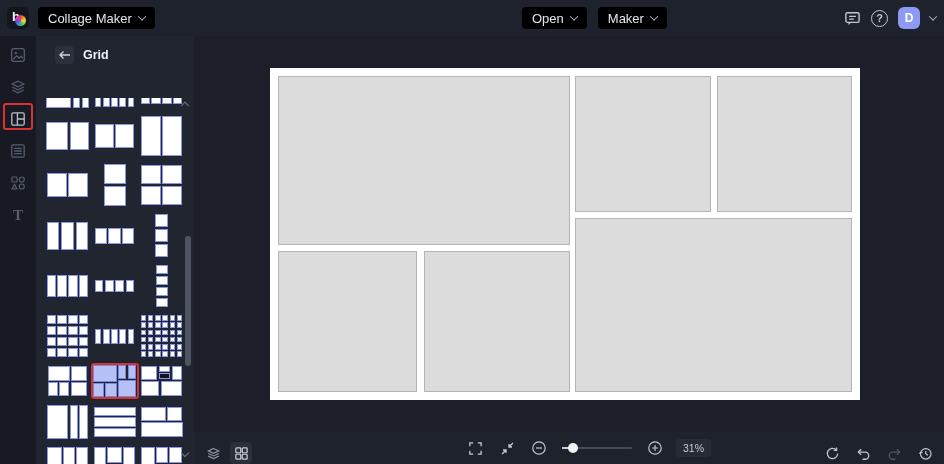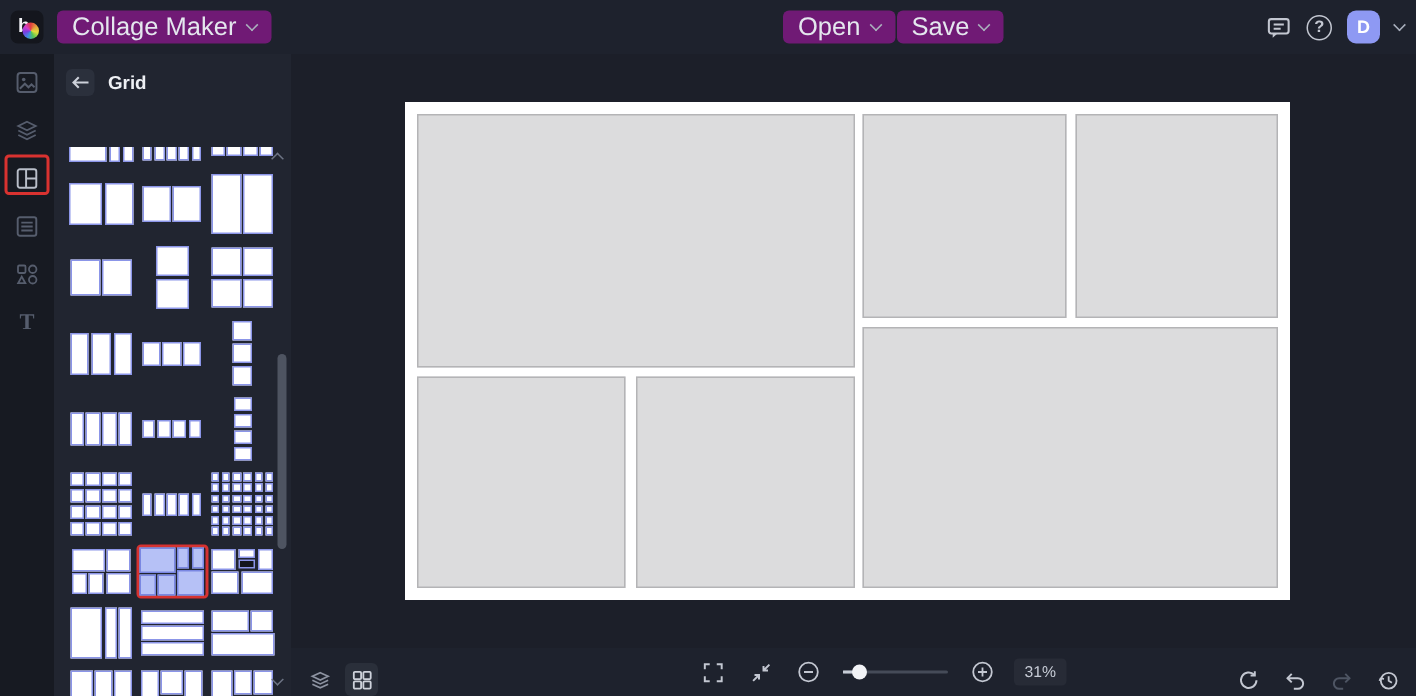--- a/index.html
+++ b/index.html
@@ -7,45 +7,45 @@
     font-family:"Liberation Sans", sans-serif; -webkit-font-smoothing:antialiased; }
 
   
   .topbar { position:absolute; left:0; top:0; width:944px; height:36px;
     background:#1e222d; display:flex; align-items:center; z-index:30; }
   .logo { width:22px; height:22px; margin-left:7px; border-radius:5px; background:#14161d;
     position:relative; display:flex; align-items:center; justify-content:center; cursor:pointer; }
   .logo .b-letter { color:#f2f3f6; font-size:13px; font-weight:bold; position:absolute; left:5px; top:2px; }
   .logo .b-wheel { position:absolute; right:3px; bottom:3px; width:11px; height:11px; border-radius:50%;
     background:conic-gradient(#e23d3d,#e2a13d,#e2dd3d,#57c553,#3d8fe2,#7a3de2,#d23dc8,#e23d3d); }
-  .tb-btn { height:22px; background:#701a75; border-radius:4px; color:#e4e7ee; font-size:17px;
+  .tb-btn { height:22px; background:#000000; border-radius:4px; color:#e4e7ee; font-size:13px;
     display:inline-flex; align-items:center; gap:7px; padding:0 10px; cursor:pointer; white-space:nowrap; }
   .product-btn { margin-left:9px; }
   .chev { width:6px; height:6px; border-right:1.4px solid #aab0bd; border-bottom:1.4px solid #aab0bd;
     transform:rotate(45deg) translate(-1px,-1px); display:inline-block; }
-  .file-group { position:absolute; left:522px; top:7px; display:flex; gap:1px; }
+  .file-group { position:absolute; left:522px; top:7px; display:flex; gap:11px; }
   .tb-right { position:absolute; right:8px; top:0; height:36px; display:flex; align-items:center; gap:10px; }
   .icon-btn { background:none; border:none; cursor:pointer; display:flex; align-items:center; justify-content:center; }
   .help-circle { width:17px; height:17px; border:1.4px solid #c3c7d1; border-radius:50%;
     color:#c3c7d1; font-size:11px; font-weight:bold; display:flex; align-items:center; justify-content:center; }
   .avatar { width:22px; height:22px; border-radius:6px; background:#8e99f3; color:#ffffff;
     font-size:12px; font-weight:bold; display:flex; align-items:center; justify-content:center; cursor:pointer; }
 
   
   .rail { position:absolute; left:0; top:36px; bottom:0; width:36px; background:#171a22; z-index:20; }
   .rail-item { width:36px; height:26px; display:flex; align-items:center; justify-content:center;
     color:#565d6d; cursor:pointer; position:relative; margin-top:6px; }
   .rail-item.active { color:#b9bec9; }
   .rail-item.active .red-box { position:absolute; left:3px; top:-3px; width:30px; height:27px;
     border:2px solid #d93230; border-radius:3px; }
   .text-T { font-family:"Liberation Serif", serif; font-size:15px; font-weight:bold; }
 
   
   .panel { position:absolute; left:36px; top:36px; bottom:0; width:158px; background:#212530; z-index:10; }
-  .panel-header { display:flex; align-items:center; gap:9px; padding:10px 0 6px 8px; }
+  .panel-header { display:flex; align-items:center; gap:9px; padding:10px 0 6px 19px; }
   .back-btn { width:19px; height:18px; background:#2b303c; border-radius:4px; color:#cdd1da;
     display:flex; align-items:center; justify-content:center; cursor:pointer; }
   .panel-title { color:#eef0f4; font-size:12.5px; font-weight:bold; }
   .panel-list { position:absolute; left:0; right:0; top:62px; bottom:0; overflow:hidden; }
   .thumb-grid { display:grid; grid-template-columns:47px 47px 47px; justify-items:center;
     align-items:center; row-gap:8px; padding-left:8px; margin-top:-18px; }
   .thumb { position:relative; cursor:pointer; }
   .tcell { position:absolute; background:#ffffff; border:1px solid #8b95e8; }
   .thumb.sel { outline:2px solid #d63230; outline-offset:0px; border-radius:1px; }
   .thumb.sel .tcell { background:#b6c1f6; border-color:#7a87e2; }
@@ -95,21 +95,21 @@
     <span>Collage Maker</span>
     <span class="chev"></span>
   </div>
 
   <div class="file-group">
     <div class="tb-btn">
       <span>Open</span>
       <span class="chev"></span>
     </div>
     <div class="tb-btn">
-      <span>Save</span>
+      <span>Maker</span>
       <span class="chev"></span>
     </div>
   </div>
 
   <div class="tb-right">
     <div class="icon-btn">
       <svg width="17" height="17" viewBox="0 0 16 16" fill="none" stroke="#c3c7d1" stroke-width="1.3">
         <rect x="1.8" y="2.6" width="12.4" height="9" rx="1.5"></rect>
         <path d="M4.8 6 h6.4 M4.8 8.6 h4.4"></path>
         <path d="M4.2 11.6 v2.6 l3-2.6" fill="#c3c7d1" stroke="none"></path>

